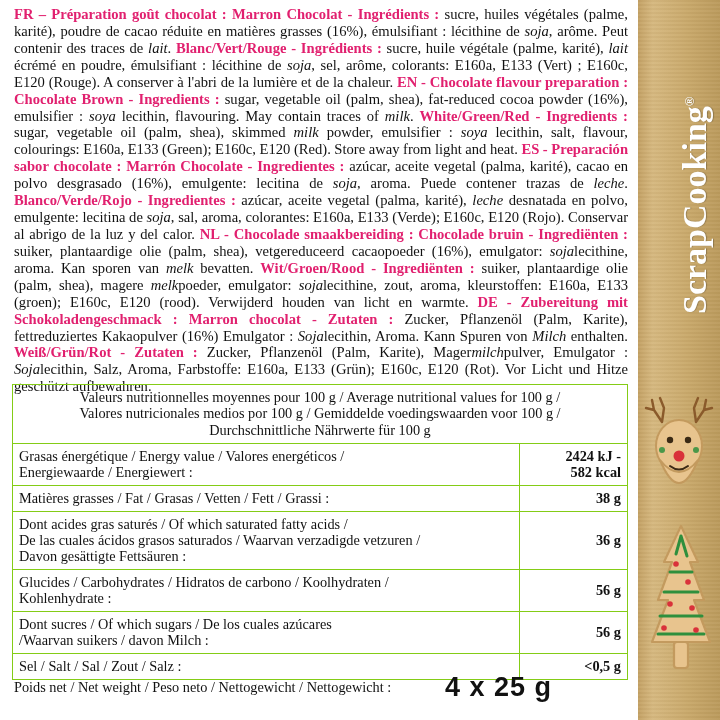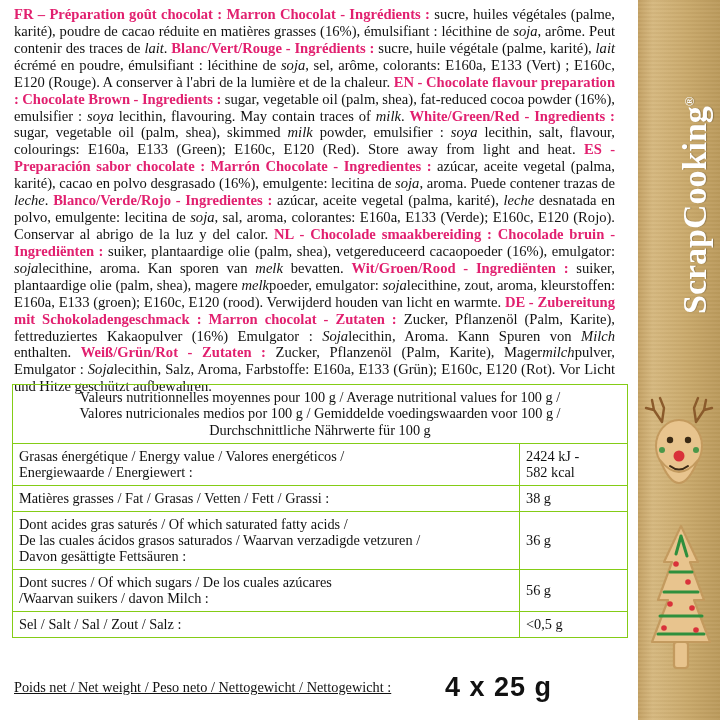--- a/index.html
+++ b/index.html
@@ -57,61 +57,60 @@
   .doc {
     position:absolute;
     left:0; top:0;
     width:638px;
     padding:6px 10px 0 14px;
   }
   .para {
     font-size:14.6px;
     line-height:1.16;
     text-align:justify;
-    margin:0 13px 0 0;
+    margin:0 0 0 0;
     word-spacing:-0.2px;
   }
   .lang { color:#e1206f; font-weight:bold; }
   .it { font-style:italic; }
 
   
   .nutri-wrap {
     position:absolute;
     left:12px;
     top:384px;
     width:616px;
   }
   table.nutri {
     width:100%;
     border-collapse:collapse;
     font-size:14.3px;
     line-height:1.12;
   }
   table.nutri, table.nutri td { border:1px solid #84cc16; }
   table.nutri td { padding:4px 6px 5px 6px; vertical-align:middle; }
-  td.val { width:108px; text-align:left; vertical-align:middle; }
+  td.val { width:108px; text-align:right; vertical-align:middle;font-weight:bold; }
   td.head {
     text-align:center;
     padding:5px 8px 6px 8px;
     line-height:1.14;
   }
 
   
   .netweight {
     position:absolute;
     left:14px;
     top:672px;
     width:616px;
     display:flex;
     align-items:center;
   }
   .netweight .label {
     font-size:14.3px;
     flex:1;
-    text-decoration:underline;
   }
   .netweight .qty {
     font-family:"Liberation Sans", sans-serif;
     font-size:27px;
     font-weight:bold;
     letter-spacing:1px;
     padding-right:78px;
     text-align:center;
   }
 </style>
@@ -157,20 +156,29 @@
         <td>
           <div>Dont acides gras saturés / Of which saturated fatty acids /</div>
           <div>De las cuales ácidos grasos saturados / Waarvan verzadigde vetzuren /</div>
           <div>Davon gesättigte Fettsäuren :</div>
         </td>
         <td class="val">
           <div>36 g</div>
         </td>
       </tr>
 
+      <tr>
+        <td>
+          <div>Glucides / Carbohydrates / Hidratos de carbono / Koolhydraten /</div>
+          <div>Kohlenhydrate :</div>
+        </td>
+        <td class="val">
+          <div>56 g</div>
+        </td>
+      </tr>
 
       <tr>
         <td>
           <div>Dont sucres / Of which sugars / De los cuales azúcares</div>
           <div>/Waarvan suikers /  davon Milch :</div>
         </td>
         <td class="val">
           <div>56 g</div>
         </td>
       </tr>

